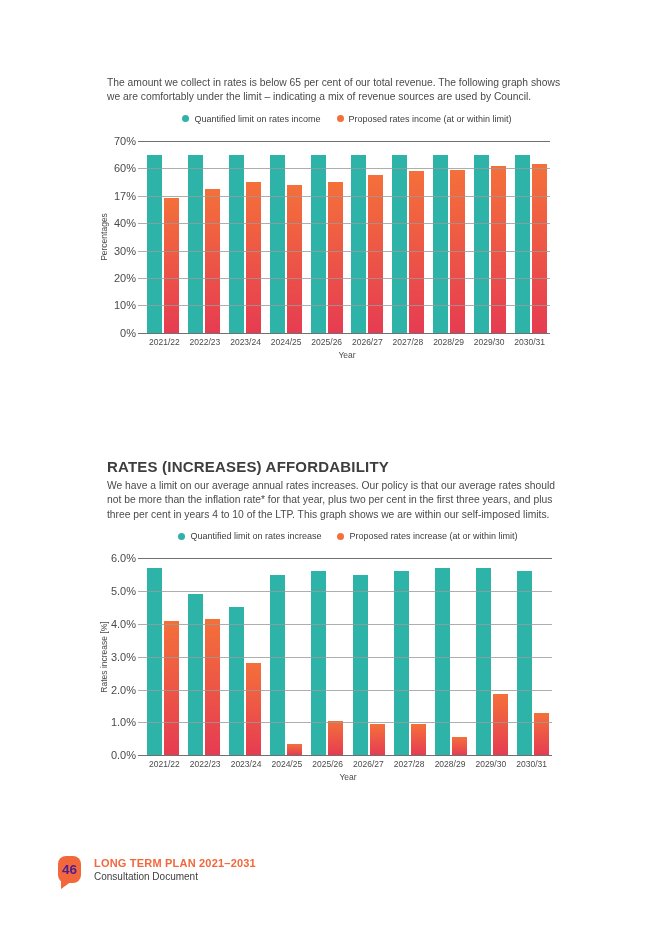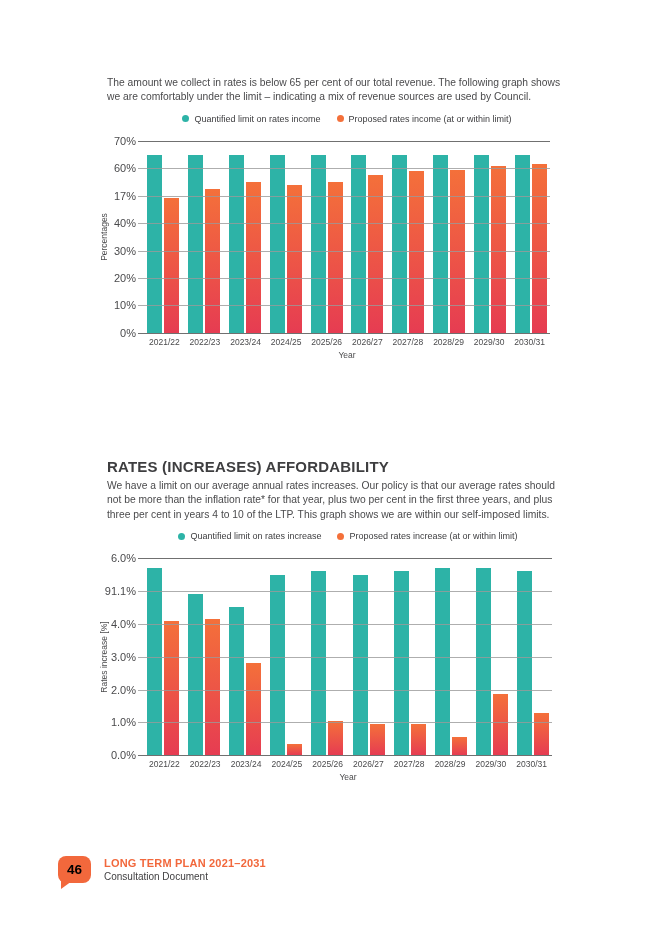--- a/index.html
+++ b/index.html
@@ -29,21 +29,21 @@
         padding:0 3px;z-index:1;}
   .bar-group{display:flex;gap:2px;align-items:flex-end;}
   .bar{width:15px;}
   .chart-bottom{}
   .xticks{display:flex;justify-content:flex-end;margin-top:4px;}
   .xtick{width:41px;text-align:center;font-size:8.5px;color:#4a4a4c;white-space:nowrap;}
   .xlabel{text-align:center;font-size:8.5px;color:#4a4a4c;margin-top:3px;}
   .footnote{text-align:center;margin-top:16px;font-size:8px;color:#58595b;}
   
   .footer{position:absolute;left:58px;top:856px;display:flex;align-items:center;gap:13px;}
-  .badge{position:relative;width:33px;height:27px;border-radius:8px;color:#000000;font-weight:bold;
+  .badge{position:relative;width:23px;height:27px;border-radius:8px;color:#4c1d95;font-weight:bold;
          font-size:13.5px;display:flex;align-items:center;justify-content:center;}
   .badge-tail{position:absolute;left:3px;bottom:-6px;width:0;height:0;border-style:solid;
               border-width:8px 11px 0 0;}
   .ft-title{font-size:11px;font-weight:bold;letter-spacing:.2px;}
   .ft-sub{font-size:10px;color:#414042;margin-top:2px;}
 </style>
 </head>
 <body>
 
 <div class="page">
@@ -163,21 +163,21 @@
             <span class="legend-dot" style="background: rgb(244, 112, 58);"></span>
             <span class="legend-label">Proposed rates increase (at or within limit)</span>
           </span>
         </div>
       <div class="chart-row">
         <div class="ylabel">
           <span class="ylabel-text">Rates increase [%]</span>
         </div>
         <div class="yticks" style="height: 197px; text-decoration: underline;">
             <div class="ytick" style="top: -5px;">6.0%</div>
-            <div class="ytick" style="top: 27.8333px;">91.1%</div>
+            <div class="ytick" style="top: 27.8333px;">5.0%</div>
             <div class="ytick" style="top: 60.6667px;">4.0%</div>
             <div class="ytick" style="top: 93.5px;">3.0%</div>
             <div class="ytick" style="top: 126.333px;">2.0%</div>
             <div class="ytick" style="top: 159.167px;">1.0%</div>
             <div class="ytick" style="top: 192px;">0.0%</div>
           </div>
         <div class="plot" style="width: 408px; height: 197px;">
           <div class="bars">
               <div class="bar-group">
                 <div class="bar" style="height: 187.15px; background: rgb(45, 179, 167);"></div>

